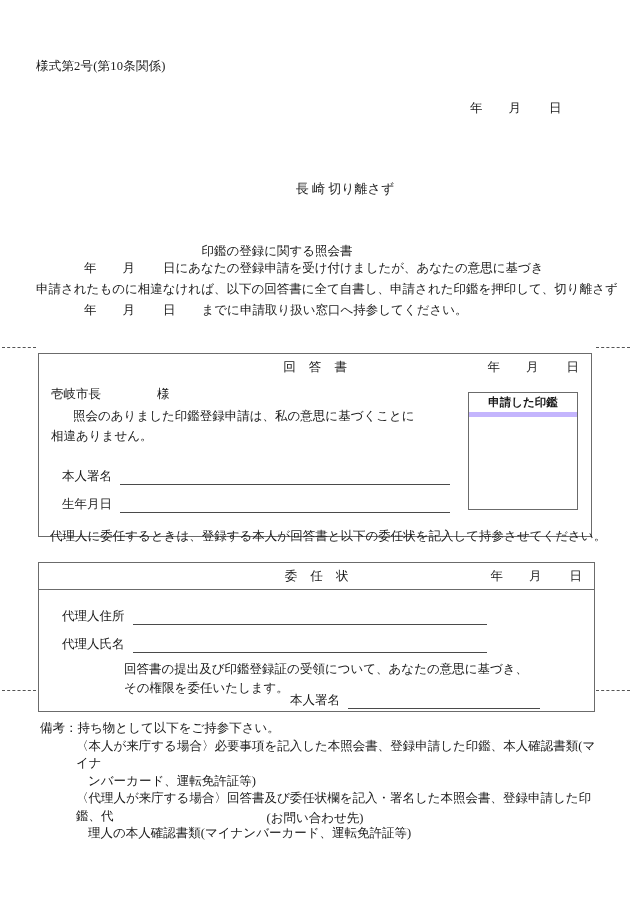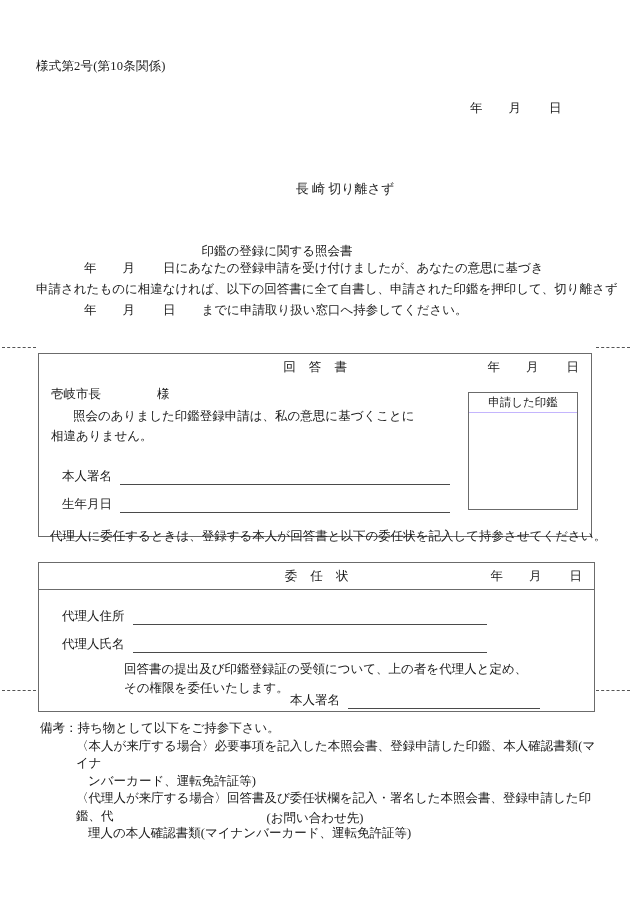--- a/index.html
+++ b/index.html
@@ -158,24 +158,25 @@
   
   .seal-box {
     position: absolute;
     left: 468px; top: 392px;
     width: 110px; height: 118px;
     border: 1px solid #6b6b6b;
     box-sizing: border-box;
   }
   .seal-caption {
     height: 19px;
-    border-bottom: 1px solid #c4b5fd;
+    border-bottom: 5px solid #c4b5fd;
     text-align: center;
     font-size: 11.5px;
     line-height: 19px;
+    font-weight: bold;
   }
 
   
   .mid-note {
     left: 50px; top: 528px;
     font-size: 12.5px;
   }
 
   
   .f-agent-addr { left: 62px; top: 608px; width: 425px; }
@@ -284,21 +285,21 @@
   <div class="abs field f-agent-addr">
     <span class="label">代理人住所</span>
     <span class="rule"></span>
   </div>
   <div class="abs field f-agent-name">
     <span class="label">代理人氏名</span>
     <span class="rule"></span>
   </div>
 
   <div class="poa-text">
-    <div>回答書の提出及び印鑑登録証の受領について、上の者を代理人と定め、</div>
+    <div>回答書の提出及び印鑑登録証の受領について、あなたの意思に基づき、</div>
     <div>その権限を委任いたします。</div>
   </div>
 
   <div class="abs field f-poa-sign">
     <span class="label">本人署名</span>
     <span class="rule"></span>
   </div>
 
   <div class="abs remarks">
     <div class="rm-line">備考：持ち物として以下をご持参下さい。</div>

